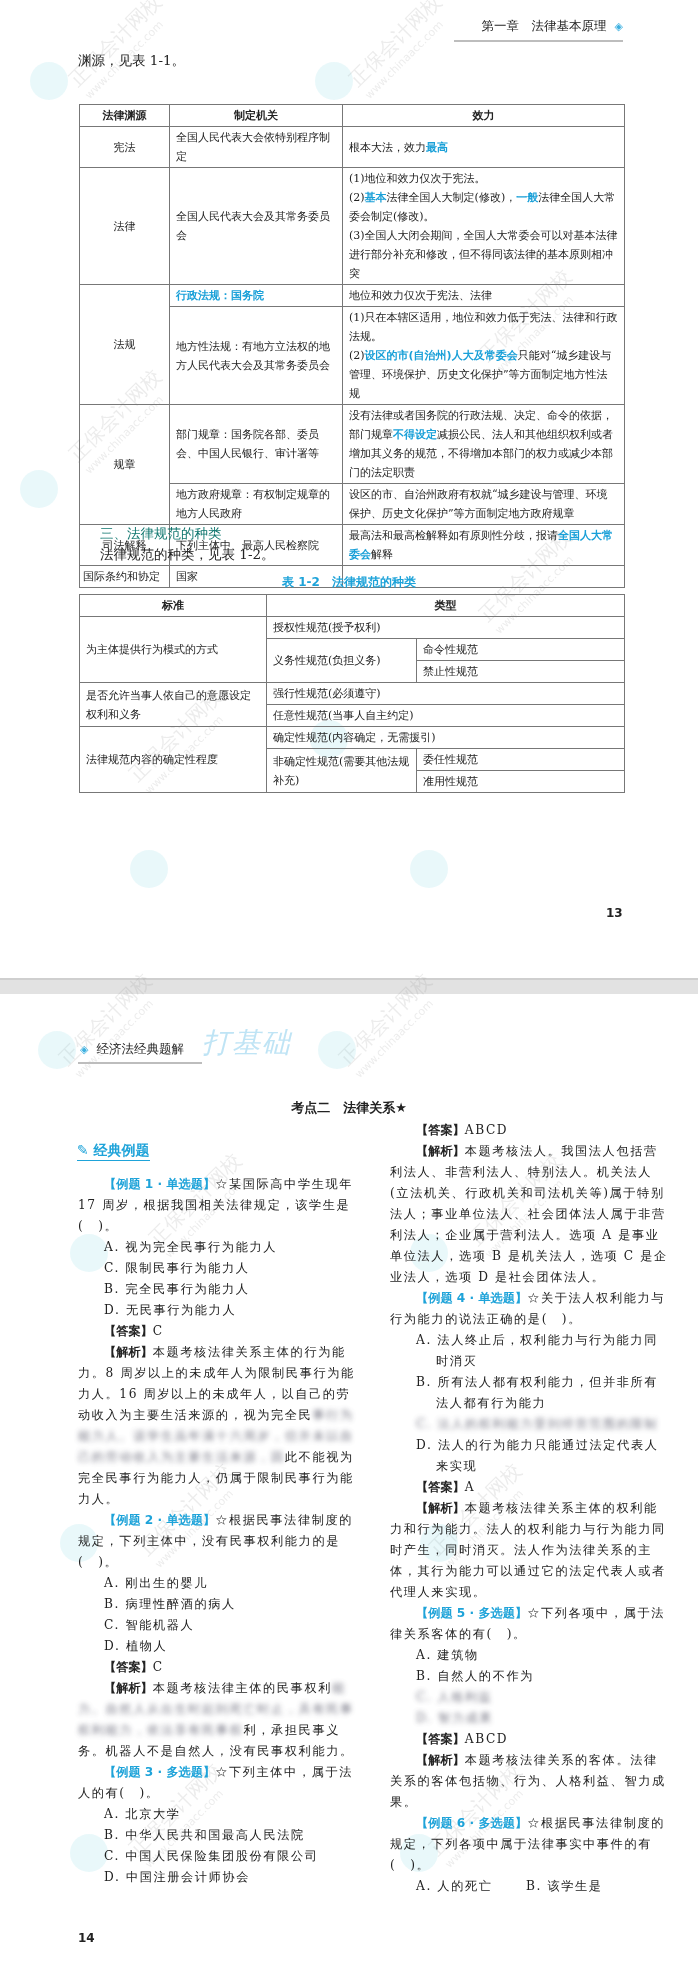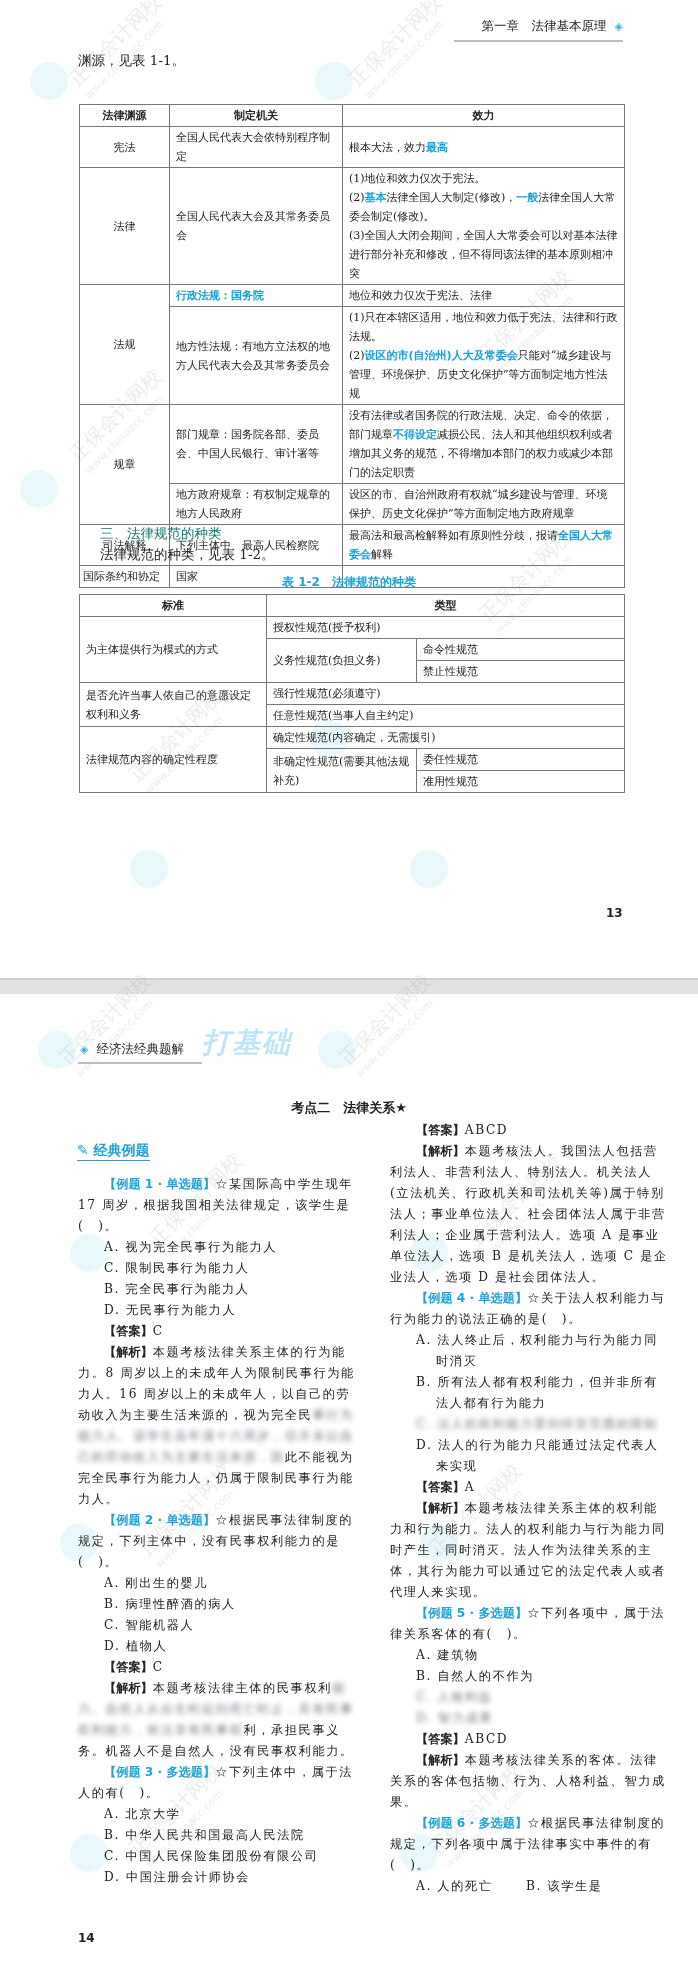--- a/index.html
+++ b/index.html
@@ -27,21 +27,21 @@
 
   #t1 { left: 79px; top: 104px; width: 546px; }
   #t2 { left: 79px; top: 594px; width: 546px; }
 
   .sec-h { position: absolute; left: 100px; top: 525px; font-size: 13.5px; color: #0f766e; }
   .sec-lead { position: absolute; left: 100px; top: 546px; font-size: 13.5px; }
   .pgno { position: absolute; font-family: "DejaVu Sans", sans-serif; font-size: 12px; font-weight: bold; }
 
   .p2head { position: absolute; left: 78px; top: 47px; font-family: "DejaVu Sans", sans-serif; font-size: 12.5px; border-bottom: 2px solid #bdbdbd; padding: 0 18px 4px 2px; }
   .p2head .dia { color: #3cb0e0; margin-right: 8px; font-size: 11px; }
-  .foundation { position: absolute; left: 202px; top: 30px; font-family: "DejaVu Sans", sans-serif; font-size: 28px; font-style: italic; font-weight: bold; color: #bfe4f5; letter-spacing: 2px; }
+  .foundation { position: absolute; left: 202px; top: 30px; font-family: "DejaVu Sans", sans-serif; font-size: 28px; font-style: italic; font-weight: normal; color: #bfe4f5; letter-spacing: 2px; }
   .kaodian { position: absolute; left: 0; width: 698px; top: 105px; text-align: center; font-family: "DejaVu Sans", sans-serif; font-weight: bold; font-size: 13px; }
   .jd { position: absolute; left: 77px; top: 148px; font-family: "DejaVu Sans", sans-serif; font-size: 14px; color: #1ea3d9; font-weight: bold; border-bottom: 1.5px solid #1ea3d9; }
 
   .col { position: absolute; width: 280px; font-size: 12.2px; line-height: 21px; letter-spacing: 1.6px; }
   .col p { margin: 0; }
   .col .ind { text-indent: 26px; }
   .col .opt { padding-left: 26px; }
   .col .opt2 { padding-left: 46px; text-indent: -20px; }
   .q { color: #1ea3d9; font-family: "DejaVu Sans", sans-serif; font-weight: bold; letter-spacing: 0; }
   .tag { font-family: "DejaVu Sans", sans-serif; font-weight: bold; letter-spacing: 0; }

